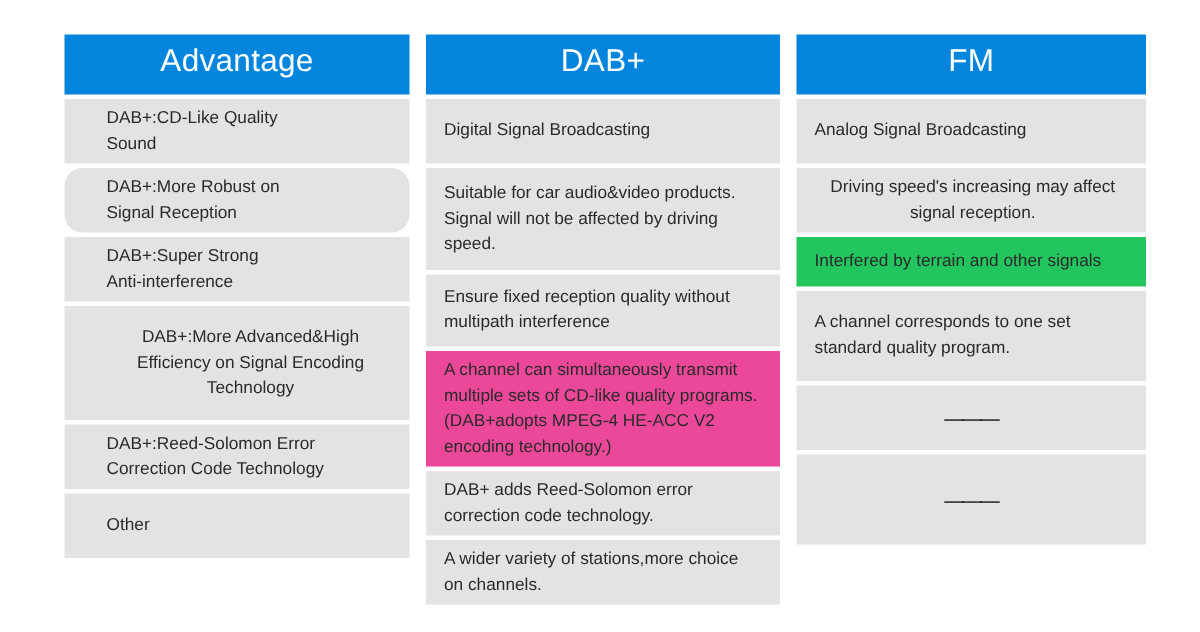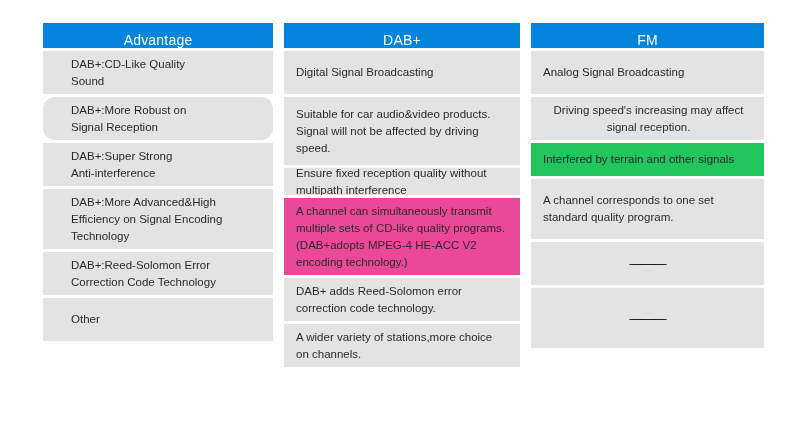--- a/index.html
+++ b/index.html
@@ -28,25 +28,25 @@
     display: flex;
     flex-direction: column;
     gap: 3px;
   }
 
   .col-advantage { width: 230px; }
   .col-dab       { width: 236px; }
   .col-fm        { width: 233px; border-radius: 28px; }
 
   .column-header {
-    height: 25px;
+    height: 40px;
     line-height: 35px;
     text-align: center;
     color: #ffffff;
-    font-size: 14px;
+    font-size: 21px;
     font-weight: 400;
     letter-spacing: 0.2px;
     white-space: nowrap;
     overflow: hidden;
   }
 
   .cell {
     background: #e3e3e3;
     color: #2a2a2a;
     font-size: 11.5px;
@@ -90,21 +90,21 @@
 Sound</span>
     </div>
     <div class="cell" style="background: rgb(227, 227, 227); color: rgb(42, 42, 42); height: 43px; border-radius: 12px;">
       <span class="cell-text">DAB+:More Robust on
 Signal Reception</span>
     </div>
     <div class="cell" style="background: rgb(227, 227, 227); color: rgb(42, 42, 42); height: 43px;">
       <span class="cell-text">DAB+:Super Strong
 Anti-interference</span>
     </div>
-    <div class="cell" style="background: rgb(227, 227, 227); color: rgb(42, 42, 42); height: 60px;">
+    <div class="cell" style="background: rgb(227, 227, 227); color: rgb(42, 42, 42); height: 76px; text-align: center;">
       <span class="cell-text">DAB+:More Advanced&amp;High
 Efficiency on Signal Encoding
 Technology</span>
     </div>
     <div class="cell" style="background: rgb(227, 227, 227); color: rgb(42, 42, 42); height: 43px;">
       <span class="cell-text">DAB+:Reed-Solomon Error
 Correction Code Technology</span>
     </div>
     <div class="cell" style="background: rgb(227, 227, 227); color: rgb(42, 42, 42); height: 43px;">
       <span class="cell-text">Other</span>
@@ -114,21 +114,21 @@
   <div class="table-column col-dab">
     <div class="column-header" style="background: rgb(3, 133, 221); color: rgb(255, 255, 255);">DAB+</div>
     <div class="cell" style="background: rgb(227, 227, 227); color: rgb(42, 42, 42); height: 43px;">
       <span class="cell-text">Digital Signal Broadcasting</span>
     </div>
     <div class="cell" style="background: rgb(227, 227, 227); color: rgb(42, 42, 42); height: 68px;">
       <span class="cell-text">Suitable for car audio&amp;video products.
 Signal will not be affected by driving
 speed.</span>
     </div>
-    <div class="cell" style="background: rgb(227, 227, 227); color: rgb(42, 42, 42); height: 27px;">
+    <div class="cell" style="background: rgb(227, 227, 227); color: rgb(42, 42, 42); height: 48px;">
       <span class="cell-text">Ensure fixed reception quality without
 multipath interference</span>
     </div>
     <div class="cell" style="background: #ec4899; color: rgb(42, 42, 42); height: 77px;">
       <span class="cell-text">A channel can simultaneously transmit
 multiple sets of CD-like quality programs.
 (DAB+adopts MPEG-4 HE-ACC V2
 encoding technology.)</span>
     </div>
     <div class="cell" style="background: rgb(227, 227, 227); color: rgb(42, 42, 42); height: 43px;">

